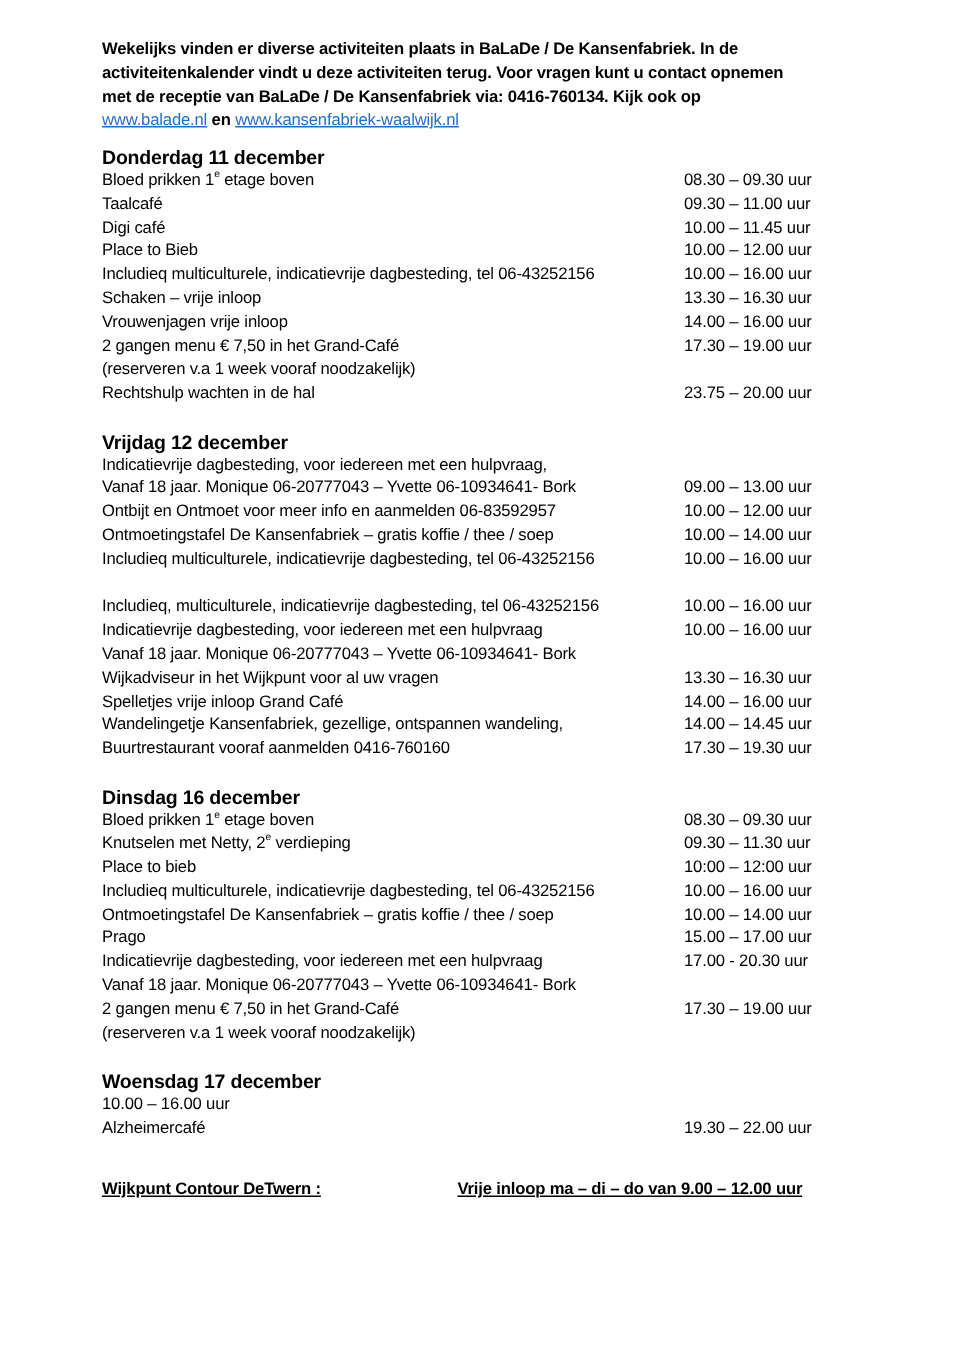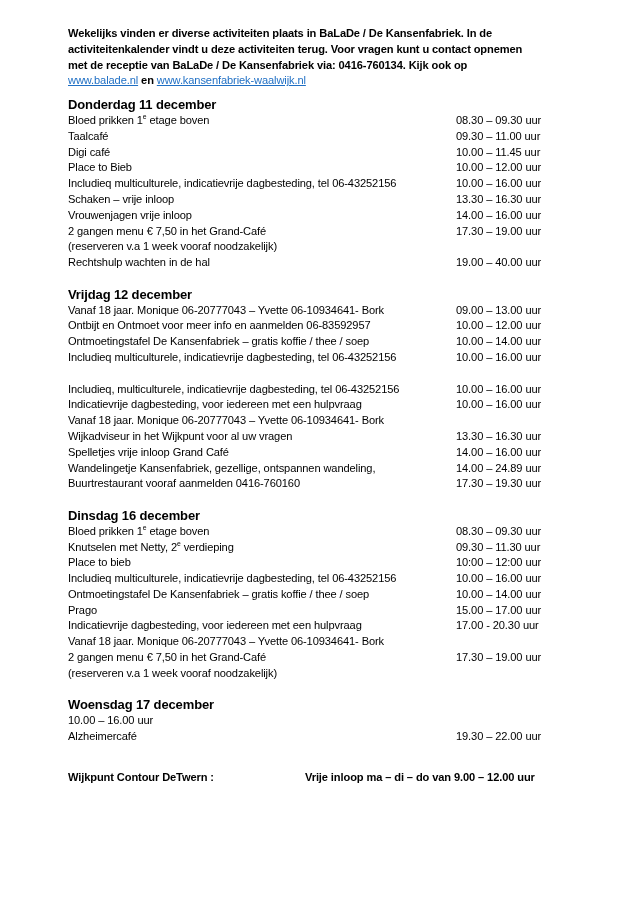--- a/index.html
+++ b/index.html
@@ -91,20 +91,21 @@
 
   
   .footer {
     display: flex;
     align-items: flex-end;
     font-size: 11.1px;
     font-weight: bold;
     line-height: 15.8px;
     letter-spacing: -0.01em;
     margin-top: 25px;
+    text-decoration: underline;
   }
   .footer-label {
     flex: 0 0 auto;
     width: 237px;
     white-space: nowrap;
   }
   .footer-value {
     flex: 0 0 auto;
     white-space: nowrap;
   }
@@ -157,28 +158,32 @@
             <div class="row">
               <div class="row-label">2 gangen menu € 7,50  in het Grand-Café</div>
               <div class="row-time">17.30 – 19.00 uur</div>
             </div>
             <div class="row">
               <div class="row-label">(reserveren v.a 1 week vooraf noodzakelijk)</div>
               <div class="row-time"></div>
             </div>
             <div class="row">
               <div class="row-label">Rechtshulp wachten in de hal</div>
-              <div class="row-time">19.00 – 40.00 uur</div>
+              <div class="row-time">23.75 – 20.00 uur</div>
             </div>
           </div>
         </div>
         <div class="day-gap"></div>
         <div class="day-block">
           <div class="day-title">Vrijdag 12 december</div>
           <div class="rows">
+            <div class="row">
+              <div class="row-label">Indicatievrije dagbesteding, voor iedereen met een hulpvraag,</div>
+              <div class="row-time"></div>
+            </div>
             <div class="row">
               <div class="row-label">Vanaf 18 jaar. Monique 06-20777043 – Yvette 06-10934641- Bork</div>
               <div class="row-time">09.00 – 13.00 uur</div>
             </div>
             <div class="row">
               <div class="row-label">Ontbijt en Ontmoet voor meer info en aanmelden 06-83592957</div>
               <div class="row-time">10.00 – 12.00 uur</div>
             </div>
             <div class="row">
               <div class="row-label">Ontmoetingstafel De Kansenfabriek – gratis koffie / thee / soep</div>
@@ -208,21 +213,21 @@
             <div class="row">
               <div class="row-label">Wijkadviseur in het Wijkpunt voor al uw vragen</div>
               <div class="row-time">13.30 – 16.30 uur</div>
             </div>
             <div class="row">
               <div class="row-label">Spelletjes vrije inloop Grand Café</div>
               <div class="row-time">14.00 – 16.00 uur</div>
             </div>
             <div class="row">
               <div class="row-label">Wandelingetje Kansenfabriek, gezellige, ontspannen wandeling,</div>
-              <div class="row-time">14.00 – 24.89 uur</div>
+              <div class="row-time">14.00 – 14.45 uur</div>
             </div>
             <div class="row">
               <div class="row-label">Buurtrestaurant vooraf aanmelden 0416-760160</div>
               <div class="row-time">17.30 – 19.30 uur</div>
             </div>
           </div>
         </div>
         <div class="day-gap"></div>
         <div class="day-block">
           <div class="day-title">Dinsdag 16 december</div>

